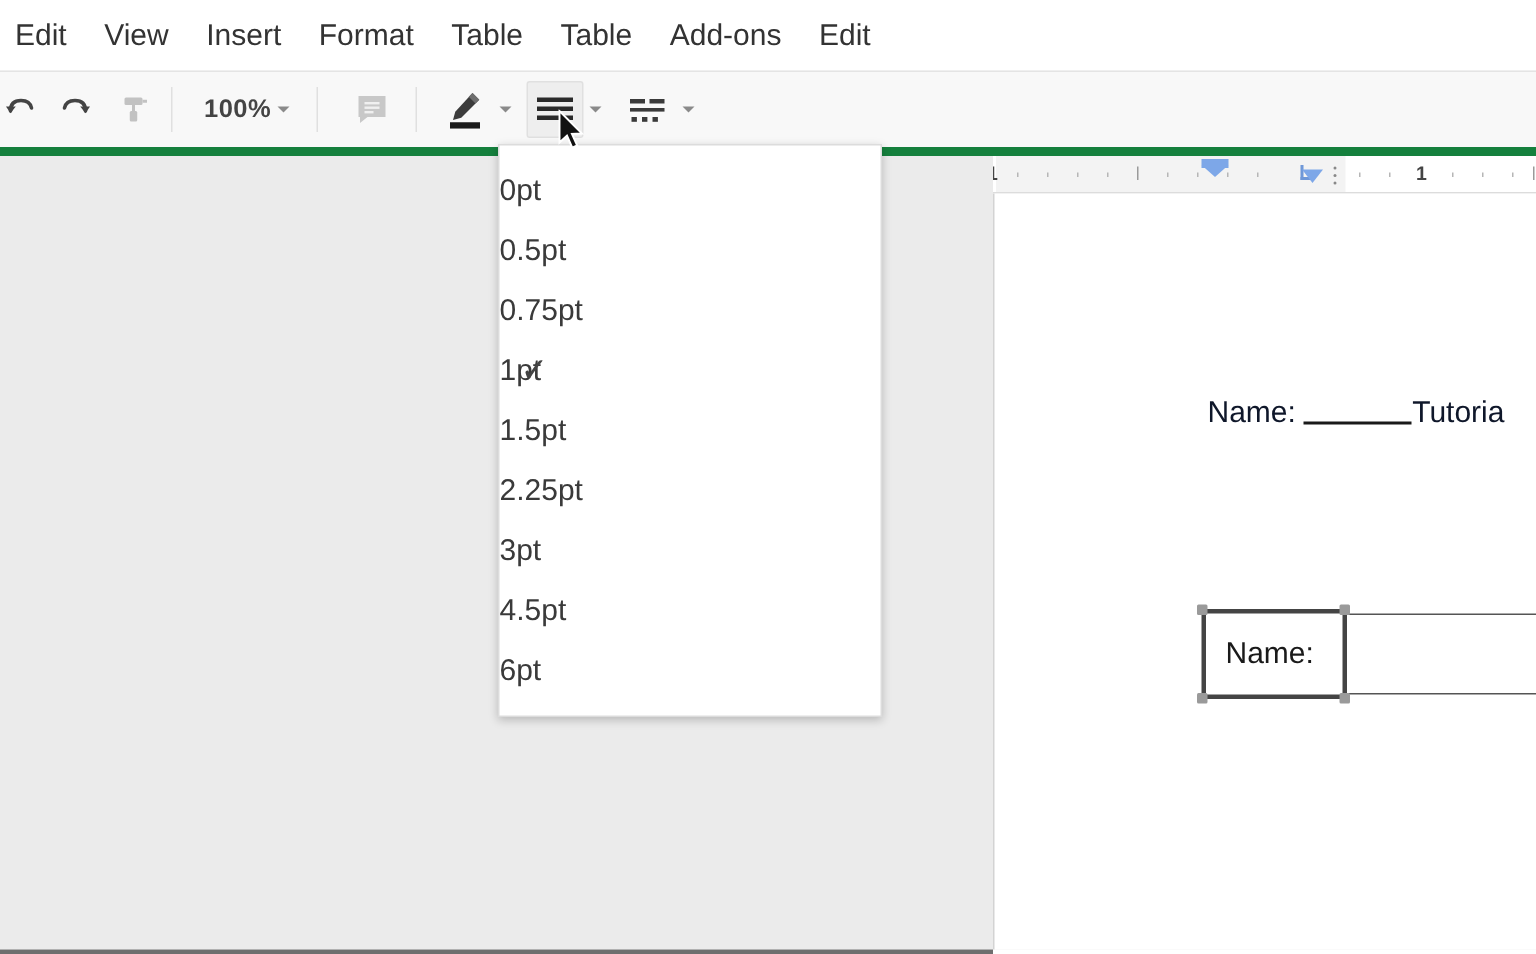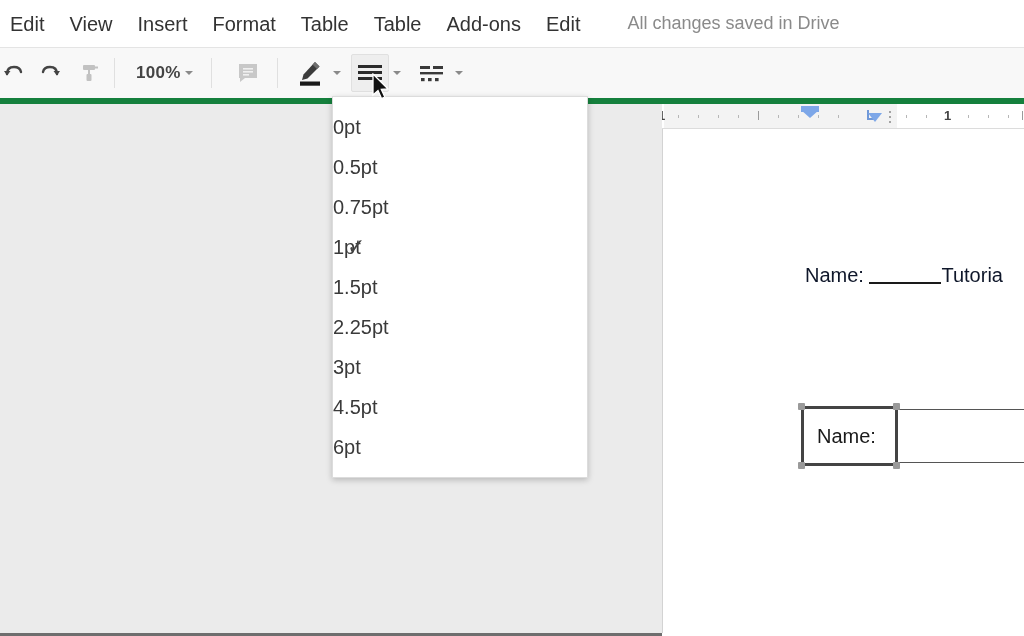--- a/index.html
+++ b/index.html
@@ -176,21 +176,20 @@
 
   <div class="menubar">
     <div class="menu-item">Edit</div>
     <div class="menu-item">View</div>
     <div class="menu-item">Insert</div>
     <div class="menu-item">Format</div>
     <div class="menu-item">Table</div>
     <div class="menu-item">Table</div>
     <div class="menu-item">Add-ons</div>
     <div class="menu-item">Edit</div>
-    <div class="save-status">All changes saved in Drive</div>
   </div>
 
   <div class="toolbar">
 
     <div class="tb-group">
       <div class="tb-btn" style="margin-left:-6px;">
         <svg width="24" height="24" viewBox="0 0 24 24">
           <path d="M6 13 Q6 6 13 6 Q19 6 20 11" stroke="#444" stroke-width="2.4" fill="none" stroke-linecap="round"></path>
           <path d="M3 10 L6 14.5 L9.5 10 Z" fill="#444"></path>
         </svg>

